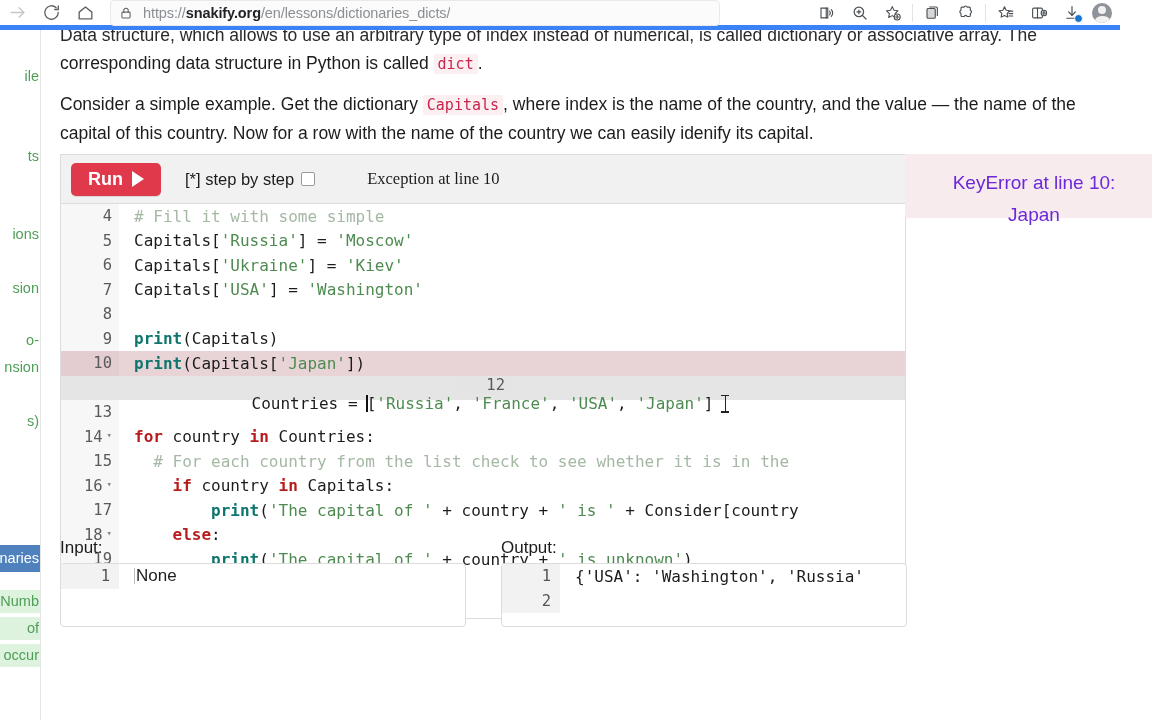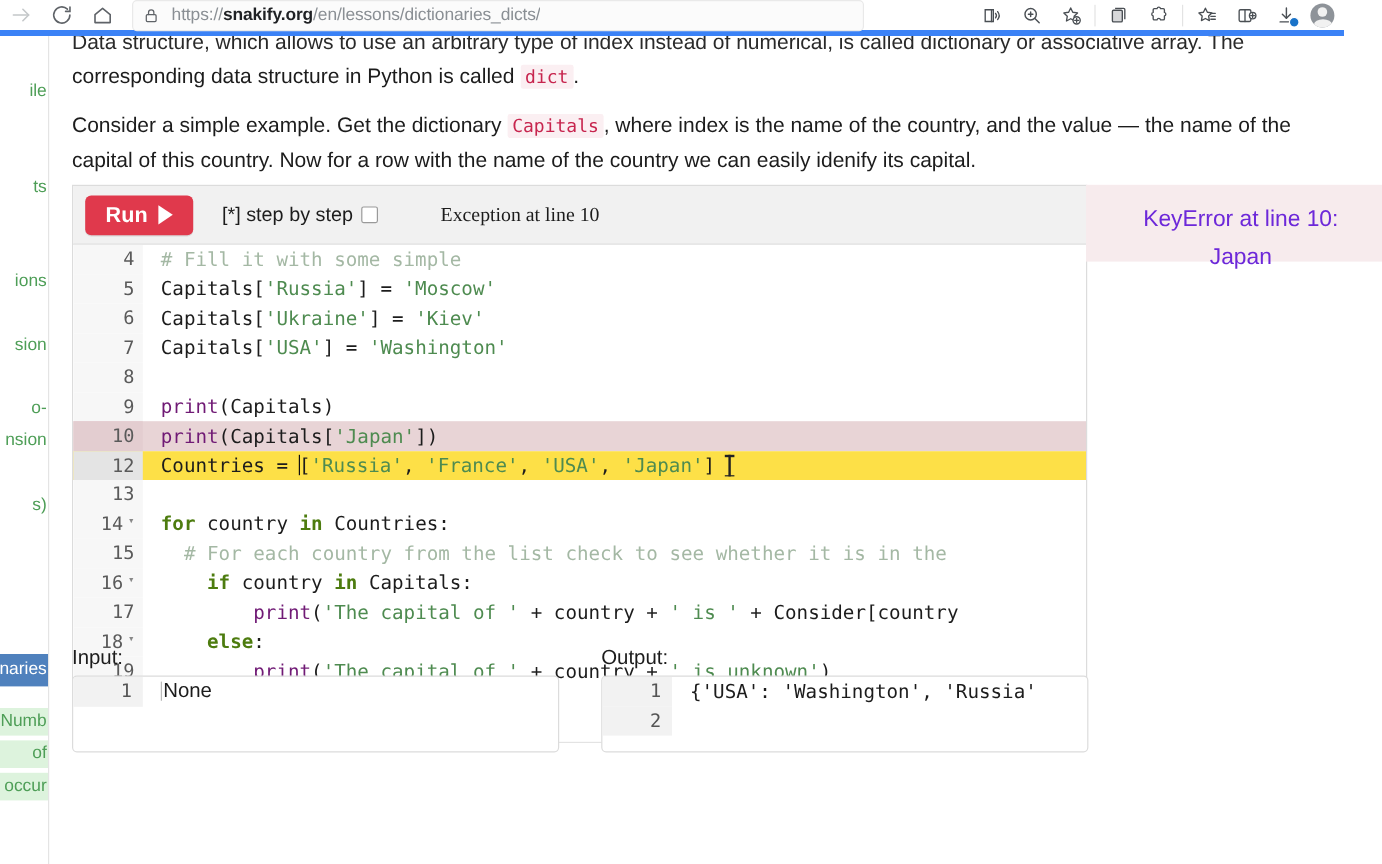--- a/index.html
+++ b/index.html
@@ -190,43 +190,43 @@
     font-family: "DejaVu Sans Mono", monospace;
     font-size: 16px;
   }
   .cline {
     position: relative;
     height: 24.5px;
     display: flex; align-items: center;
     white-space: pre;
   }
   .cline.err  { background: #e8d4d6; }
-  .cline.active { background: #fde047; }
+  .cline.active { background: #e5e5e5; flex-direction: column; }
   .gutter {
     width: 58px;
     min-width: 58px;
     height: 100%;
     padding-right: 7px;
     display: flex; align-items: center; justify-content: flex-end;
     gap: 4px;
     color: #5a5a5a;
     font-size: 15.5px;
     background: #f7f7f7;
   }
   .cline.err .gutter { background: #e3cdd0; }
   .cline.active .gutter { background: #e4e4e4; }
   .fold {
     font-size: 9px; color: #888; line-height: 1;
     transform: translateY(-1px);
   }
   .ctext { padding-left: 15px; color: #1c1c1c; }
   .tok-com { color: #a4b8a4; }
   .tok-str { color: #4e8b50; }
-  .tok-kw  { color: #4d7c0f; font-weight: 700; }
-  .tok-fn  { color: #701a75; font-weight: 400; }
+  .tok-kw  { color: #b91c1c; font-weight: 700; }
+  .tok-fn  { color: #0f766e; font-weight: 700; }
   .caret {
     display: inline-block;
     width: 1.5px; height: 17px;
     background: #111;
     vertical-align: -3px;
     margin: 0 -1px;
   }
   .ibeam {
     display: inline-block;
     position: relative;

